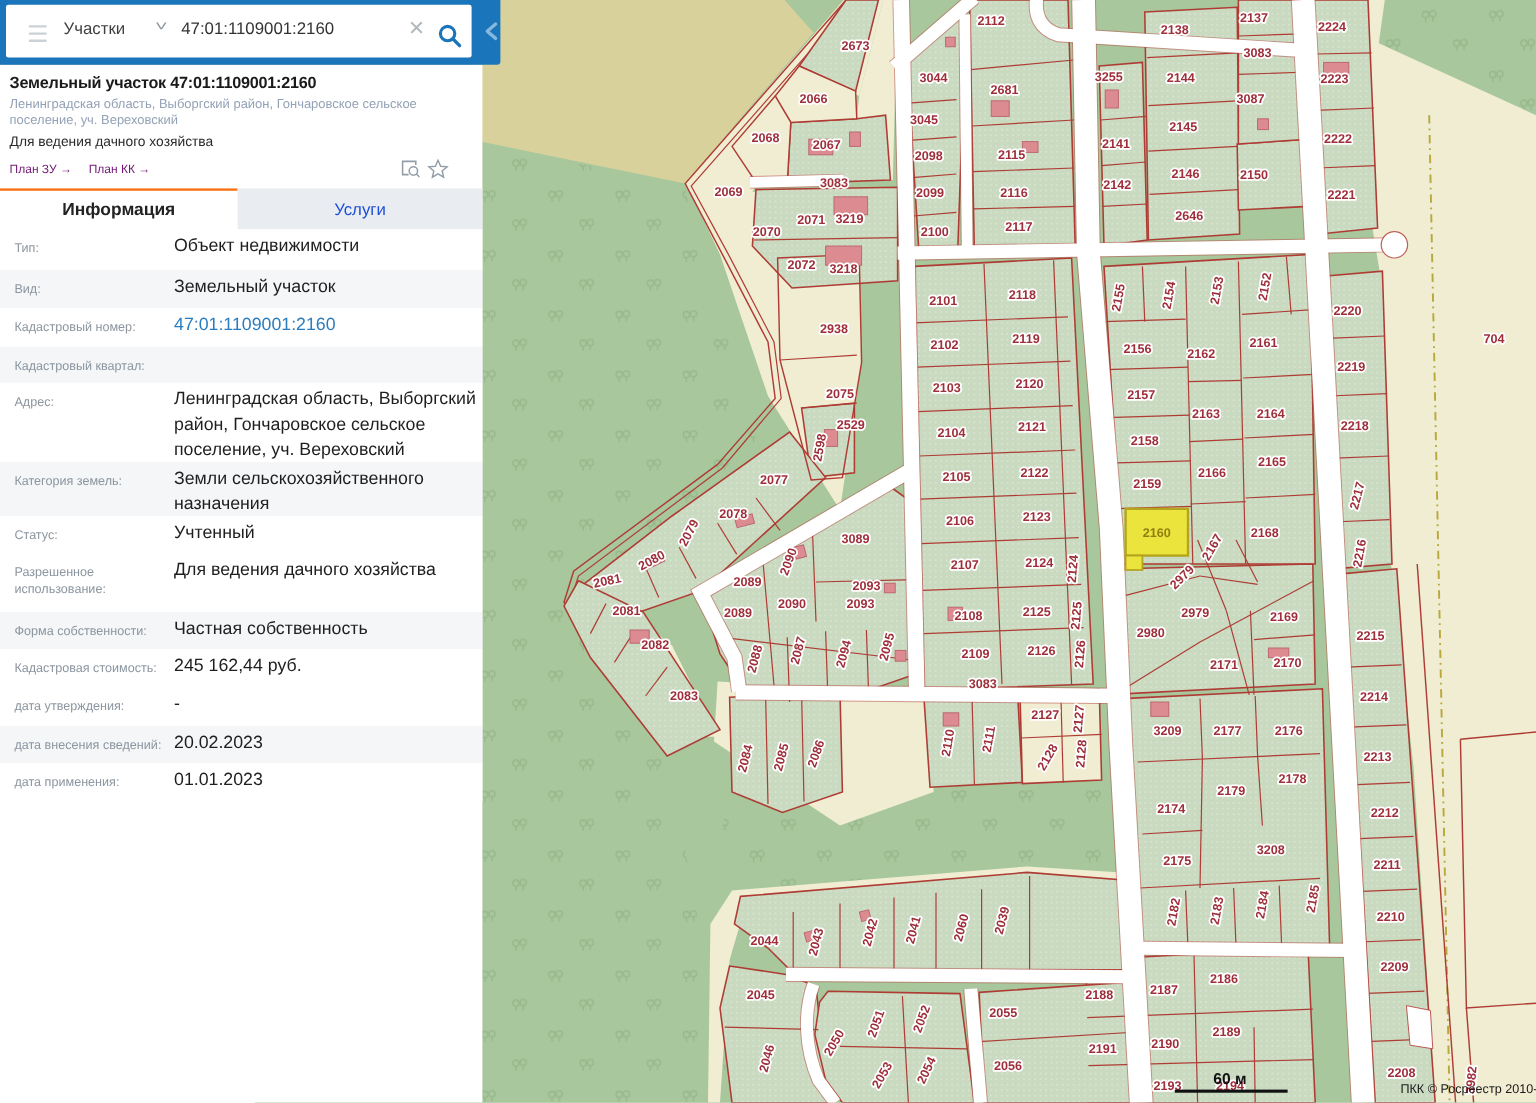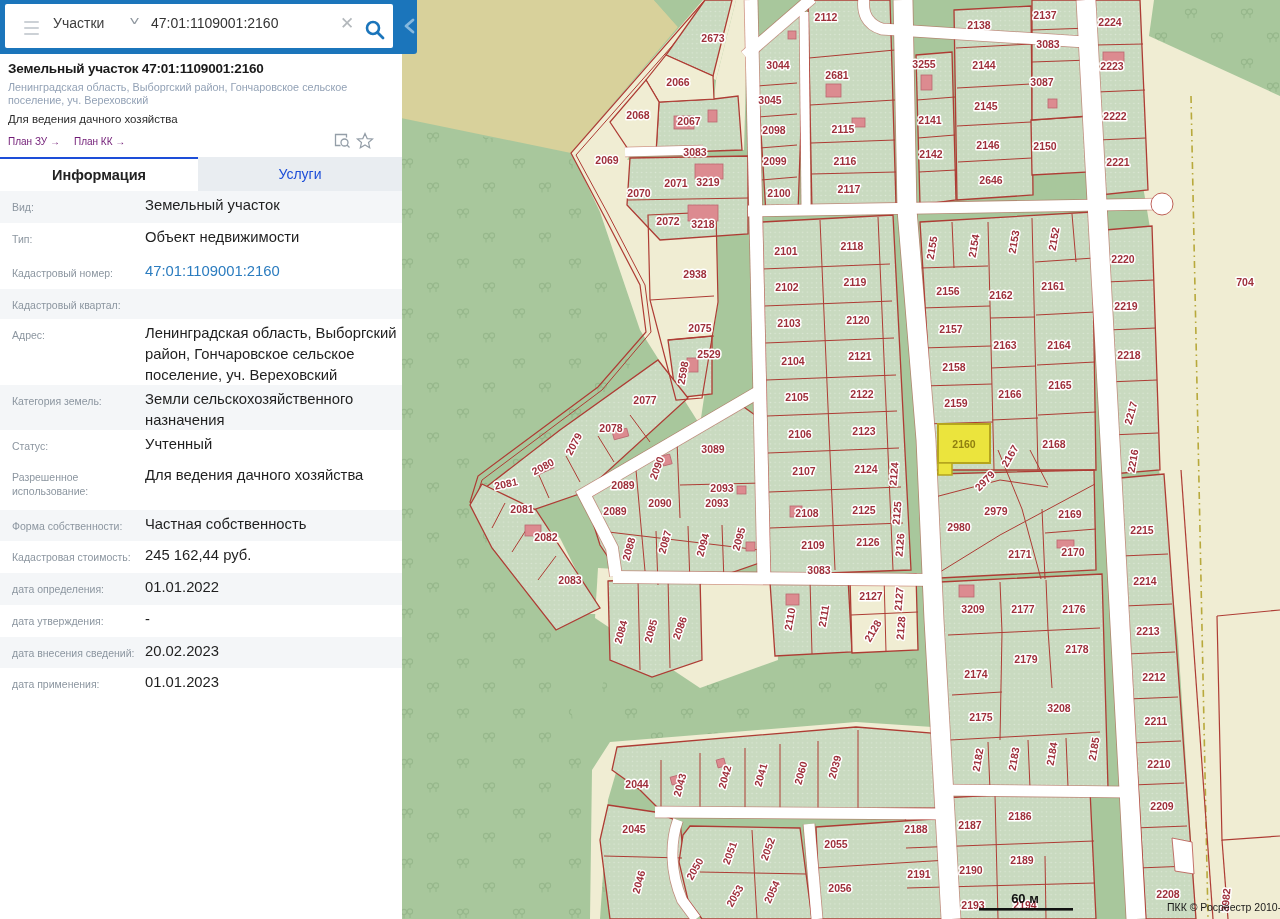--- a/index.html
+++ b/index.html
@@ -13,21 +13,21 @@
 .chev{position:absolute;left:126px;top:11px;color:#8f979f;font-size:12px;transform:scaleX(1.5)}
 .qtext{position:absolute;left:146px;top:11px;font-size:14px;color:#333}
 .xbtn{position:absolute;left:335px;top:9px;color:#b3b8bc;font-size:17px;font-weight:300}
 #hdr{padding:6px 12px 0 8px}
 #hdr h1{font-size:13.5px;line-height:17px;color:#1a1a1a;letter-spacing:-0.2px}
 #hdr .sub{margin-top:4px;font-size:10.8px;line-height:12.5px;color:#93a2b6;width:388px}
 #hdr .use{margin-top:6px;font-size:11.5px;line-height:14px;color:#2b2b2b}
 #links{position:relative;margin-top:5px;height:20px}
 #links a{font-size:10px;color:#701a75;text-decoration:none;margin-right:14px}
 #tabs{display:flex;margin-top:6px;height:34px}
-#tabs .t1{width:198px;background:#fff;border-top:2px solid #1d4ed8;text-align:center;font-size:14.5px;font-weight:bold;color:#222;line-height:32px}
+#tabs .t1{width:198px;background:#fff;border-top:2px solid #f97316;text-align:center;font-size:14.5px;font-weight:bold;color:#222;line-height:32px}
 #tabs .t2{width:204px;background:#e9edf1;text-align:center;font-size:14px;color:#1d4ed8;line-height:34px}
 .row{display:flex;padding:0 0 0 12px}
 .lab{width:133px;min-width:133px;font-size:10.5px;color:#8c96a0;padding-top:10px;line-height:1.3}
 .val{width:257px;font-size:14.8px;color:#1f1f1f;padding-top:4px;line-height:21px}
 .lnk{color:#2b7cbf}
 .icoR{position:absolute;right:16px;top:1px}
 </style></head>
 <body>
 <div id="stage">
 <svg width="1280" height="919" viewBox="0 0 1280 919" xmlns="http://www.w3.org/2000/svg" style="position:absolute;left:0;top:0">
@@ -450,28 +450,28 @@
     <circle cx="10.5" cy="10.5" r="3.5" fill="#fff"></circle>
     <line x1="13" y1="13" x2="15.5" y2="15.5"></line>
     <path d="M 31,1.5 L 33.2,6.6 38.6,7 34.5,10.5 35.7,15.7 31,12.9 26.3,15.7 27.5,10.5 23.4,7 28.8,6.6 Z" stroke-width="1.2"></path>
    </svg></span>
   </div>
  </div>
  <div id="tabs">
         <div class="t1">Информация</div>
         <div class="t2">Услуги</div>
       </div>
+<div class="row" style="height:34px;background:#ffffff">
+        <div class="lab">Тип:</div>
+        <div class="val">Объект недвижимости</div>
+      </div>
 <div class="row" style="height:32px;background:#f4f6f8">
         <div class="lab">Вид:</div>
         <div class="val">Земельный участок</div>
       </div>
-<div class="row" style="height:34px;background:#ffffff">
-        <div class="lab">Тип:</div>
-        <div class="val">Объект недвижимости</div>
-      </div>
 <div class="row" style="height:32px;background:#ffffff">
         <div class="lab">Кадастровый номер:</div>
         <div class="val"><span class="lnk">47:01:1109001:2160</span></div>
       </div>
 <div class="row" style="height:30px;background:#f4f6f8">
         <div class="lab">Кадастровый квартал:</div>
       </div>
 <div class="row" style="height:66px;background:#ffffff">
         <div class="lab">Адрес:</div>
         <div class="val">Ленинградская область, Выборгский район, Гончаровское сельское поселение, уч. Вереховский</div>
@@ -488,24 +488,20 @@
         <div class="lab">Разрешенное использование:</div>
         <div class="val">Для ведения дачного хозяйства</div>
       </div>
 <div class="row" style="height:31px;background:#f4f6f8">
         <div class="lab">Форма собственности:</div>
         <div class="val">Частная собственность</div>
       </div>
 <div class="row" style="height:32px;background:#ffffff">
         <div class="lab">Кадастровая стоимость:</div>
         <div class="val">245 162,44 руб.</div>
-      </div>
-<div class="row" style="height:32px;background:#f4f6f8">
-        <div class="lab">дата определения:</div>
-        <div class="val">01.01.2022</div>
       </div>
 <div class="row" style="height:32px;background:#ffffff">
         <div class="lab">дата утверждения:</div>
         <div class="val">-</div>
       </div>
 <div class="row" style="height:31px;background:#f4f6f8">
         <div class="lab">дата внесения сведений:</div>
         <div class="val">20.02.2023</div>
       </div>
 <div class="row" style="height:32px;background:#ffffff">

